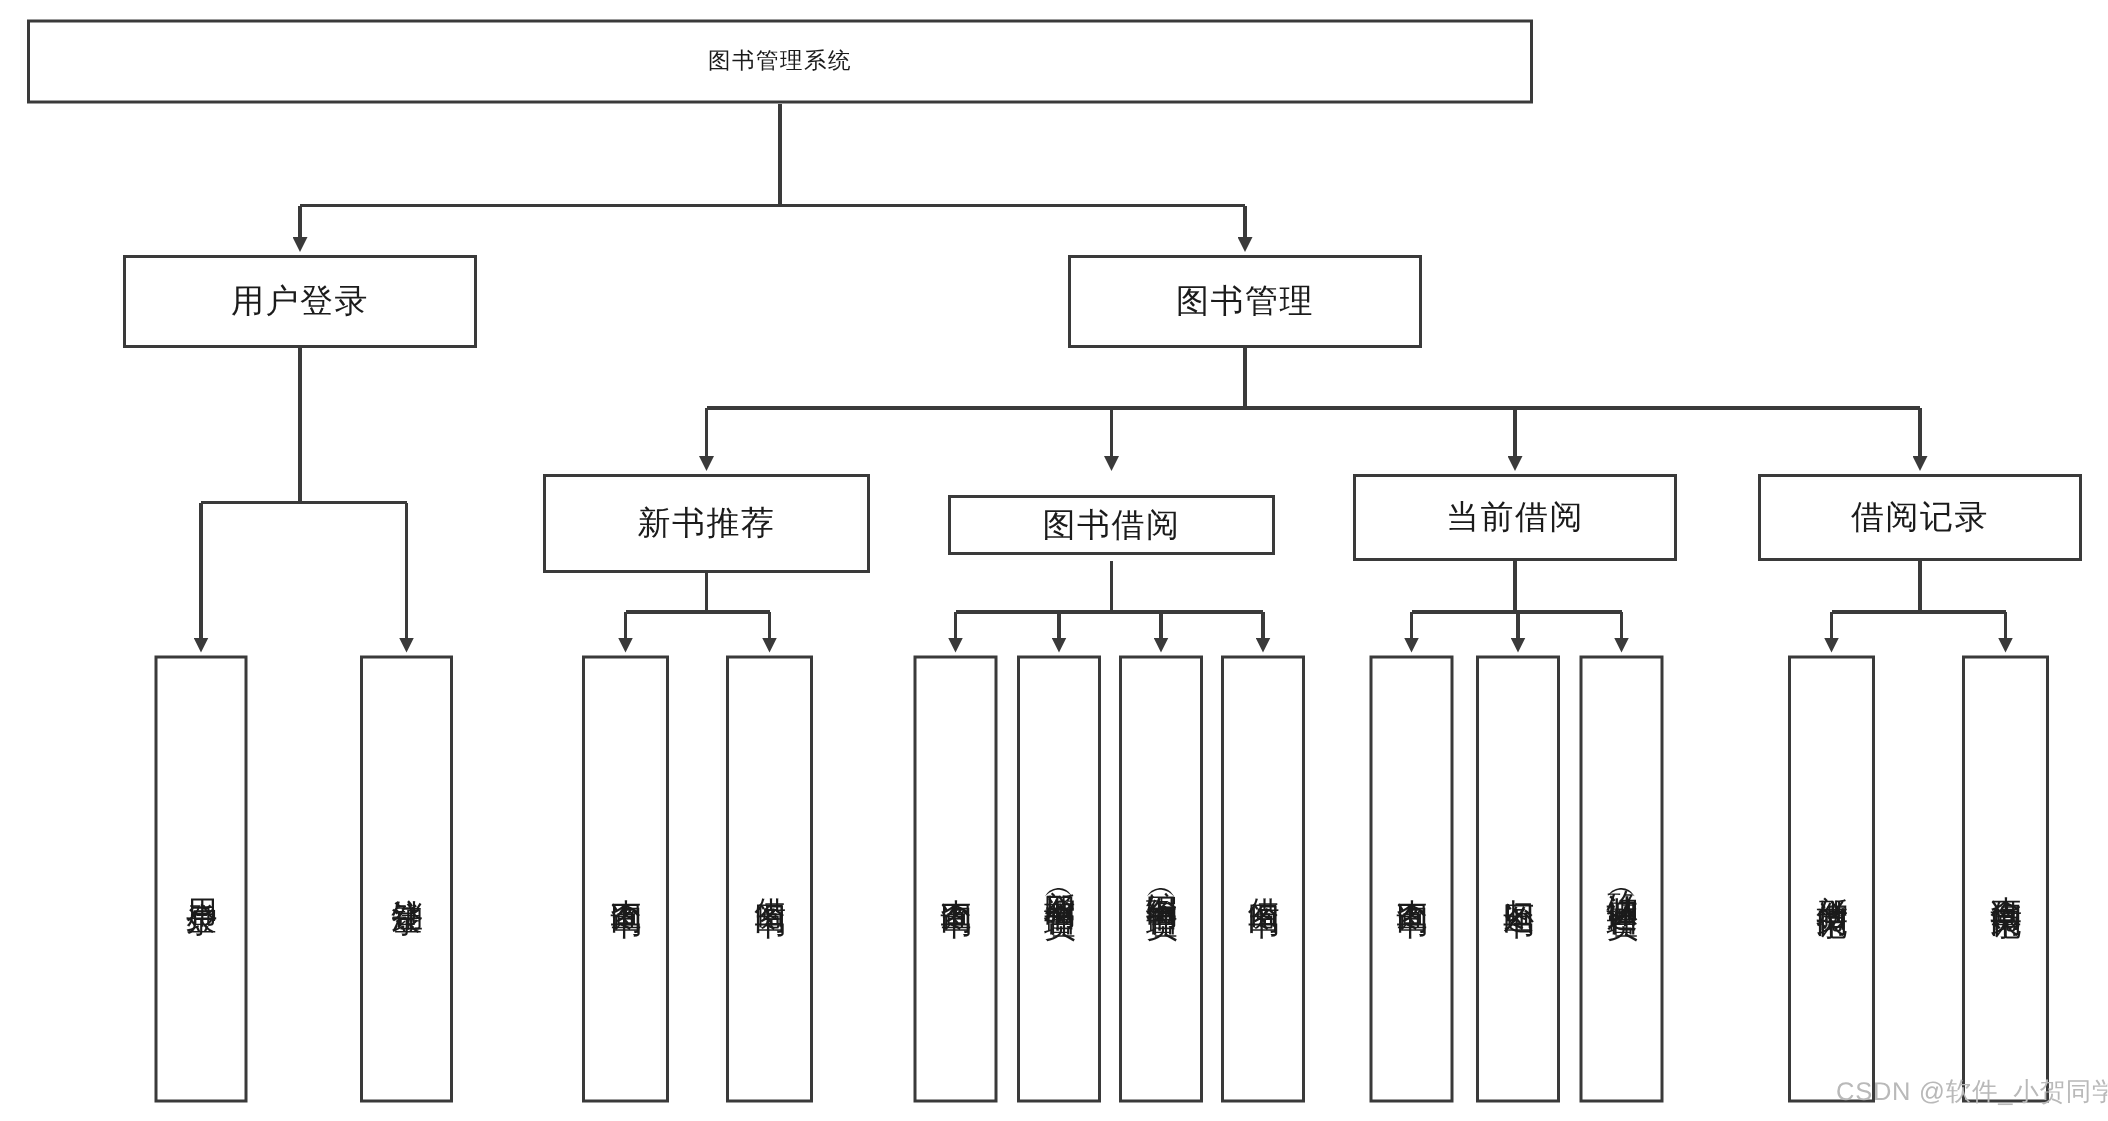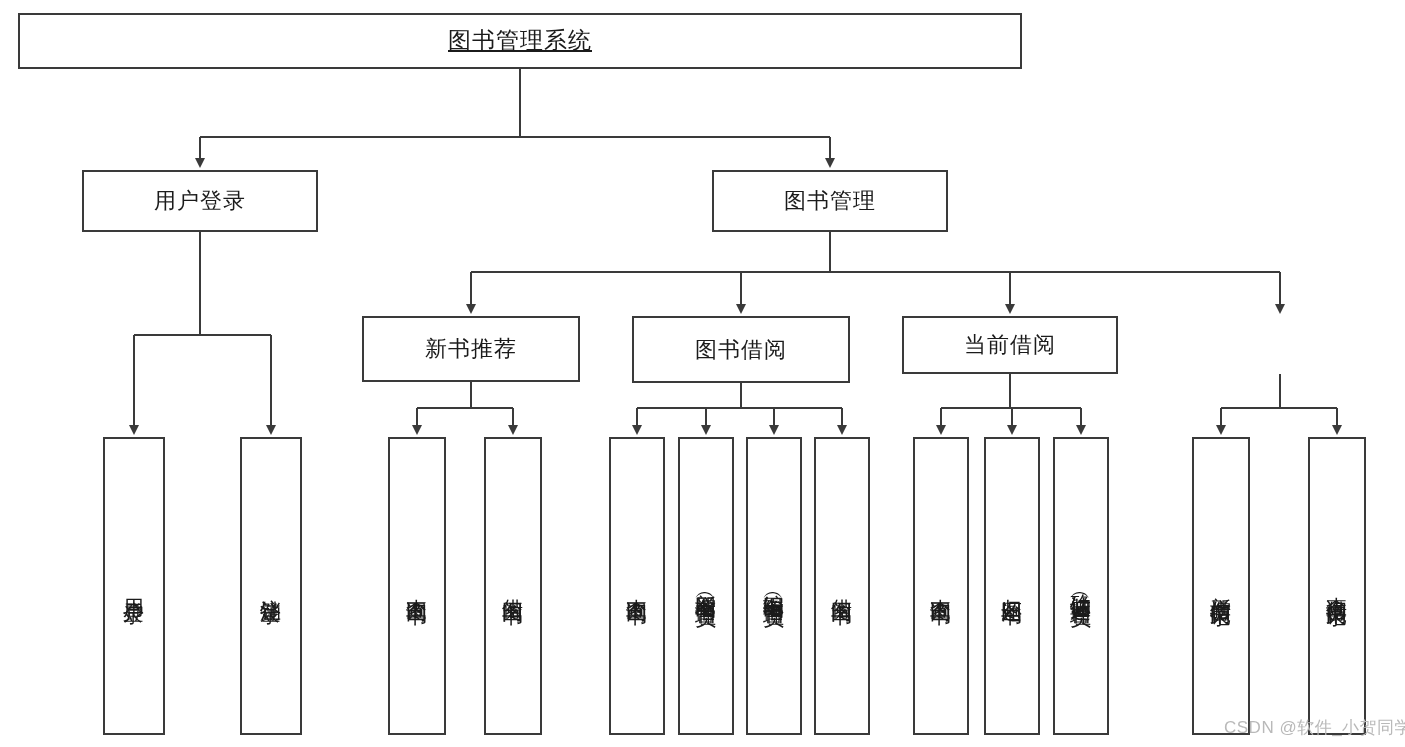--- a/index.html
+++ b/index.html
@@ -41,21 +41,21 @@
     white-space: pre;
     text-align: center;
   }
   .node.vert .label {
     writing-mode: vertical-rl;
     text-orientation: upright;
     font-size: 21px;
     letter-spacing: 2px;
     line-height: 1.1;
   }
-  .node.root .label { font-size: 23px; text-decoration: underline; }
+  .node.root .label { font-size: 15px; }
   .watermark {
     position: absolute;
     color: #b9b9b9;
     font-size: 17px;
     letter-spacing: 0.5px;
     white-space: pre;
     user-select: none;
   }
 </style>
 </head>
@@ -120,25 +120,28 @@
   <div class="node" style="left:82px; top:170px; width:236px; height:62px;">
     <span class="label">用户登录</span>
   </div>
   <div class="node" style="left:712px; top:170px; width:236px; height:62px;">
     <span class="label">图书管理</span>
   </div>
 
   <div class="node" style="left:362px; top:316px; width:218px; height:66px;">
     <span class="label">新书推荐</span>
   </div>
-  <div class="node" style="left:632px; top:316px; width:218px; height:67px;">
+  <div class="node" style="left:632px; top:330px; width:218px; height:40px;">
     <span class="label">图书借阅</span>
   </div>
   <div class="node" style="left:902px; top:316px; width:216px; height:58px;">
     <span class="label">当前借阅</span>
+  </div>
+  <div class="node" style="left:1172px; top:316px; width:216px; height:58px;">
+    <span class="label">借阅记录</span>
   </div>
 
   <div class="node vert" style="left:103px; top:437px; width:62px; height:298px;">
     <span class="label">用户登录</span>
   </div>
   <div class="node vert" style="left:240px; top:437px; width:62px; height:298px;">
     <span class="label">注销登录</span>
   </div>
 
   <div class="node vert" style="left:388px; top:437px; width:58px; height:298px;">

